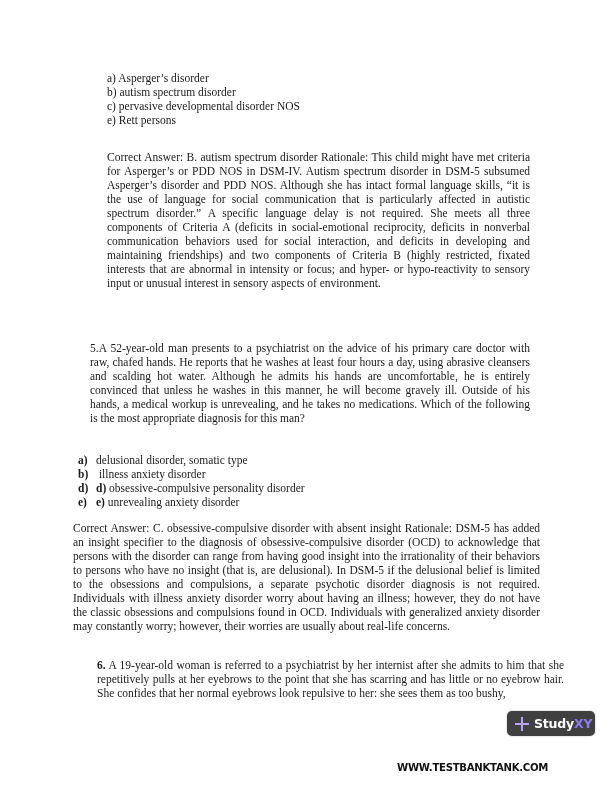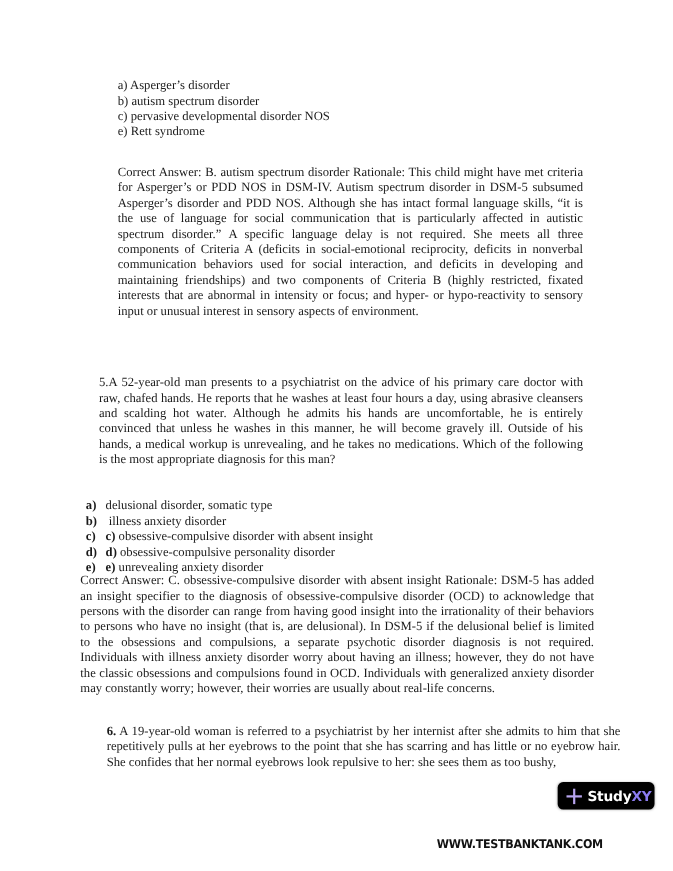--- a/index.html
+++ b/index.html
@@ -13,57 +13,54 @@
     .ans1 { left: 107px; top: 150px; width: 423px; }
     .q5 { left: 90px; top: 341px; width: 440px; }
     .opts2 { left: 78px; top: 453px; width: 440px; }
     .opt2 { height: 14px; white-space: nowrap; }
     .opt2 .lt { display: inline-block; width: 18px; font-weight: bold; }
     .opt2 .ilt { font-weight: bold; }
     .ans2 { left: 73px; top: 521px; width: 467px; }
     .q6 { left: 73px; top: 658px; width: 467px; margin-left: 24px; }
     .q6 .num { font-weight: bold; }
     .badge { position: absolute; left: 507px; top: 711px; width: 88px; height: 25px;
-             background: #000000; border-radius: 5px; display: flex; align-items: center;
+             background: #404040; border-radius: 5px; display: flex; align-items: center;
              box-shadow: 0 0 2px rgba(0,0,0,0.3); }
     .badge .plus { position: relative; width: 14px; height: 14px; margin-left: 8px; margin-right: 5px; }
     .badge .plus:before, .badge .plus:after { content: ""; position: absolute; background: #b7a4ee; }
     .badge .plus:before { left: 6px; top: 0; width: 2px; height: 14px; }
     .badge .plus:after { left: 0; top: 6px; width: 14px; height: 2px; }
     .badge .name { font-family: "DejaVu Sans", sans-serif; font-weight: bold; font-size: 12.5px; color: #ffffff; letter-spacing: -0.2px; }
     .badge .name .xy { color: #8c7cf0; }
     .site { position: absolute; left: 397px; top: 761px; width: 160px;
             font-family: "DejaVu Sans", sans-serif; font-weight: bold; font-size: 11px;
             color: #111; letter-spacing: -0.3px; transform: scaleX(0.92); transform-origin: left center; }
   </style>
 </head>
 <body>
 
 <div class="page">
 
   <div class="block opts1">
     <div>a) Asperger’s disorder</div>
     <div>b) autism spectrum disorder</div>
     <div>c) pervasive developmental disorder NOS</div>
-    <div>e) Rett syndrome</div>
+    <div>e) Rett persons</div>
   </div>
 
   <div class="block ans1 just">Correct Answer: B. autism spectrum disorder Rationale: This child might have met criteria for Asperger’s or PDD NOS in DSM-IV. Autism spectrum disorder in DSM-5 subsumed Asperger’s disorder and PDD NOS. Although she has intact formal language skills, “it is the use of language for social communication that is particularly affected in autistic spectrum disorder.” A specific language delay is not required. She meets all three components of Criteria A (deficits in social-emotional reciprocity, deficits in nonverbal communication behaviors used for social interaction, and deficits in developing and maintaining friendships) and two components of Criteria B (highly restricted, fixated interests that are abnormal in intensity or focus; and hyper- or hypo-reactivity to sensory input or unusual interest in sensory aspects of environment.</div>
 
   <div class="block q5 just">5.A 52-year-old man presents to a psychiatrist on the advice of his primary care doctor with raw, chafed hands. He reports that he washes at least four hours a day, using abrasive cleansers and scalding hot water. Although he admits his hands are uncomfortable, he is entirely convinced that unless he washes in this manner, he will become gravely ill. Outside of his hands, a medical workup is unrevealing, and he takes no medications. Which of the following is the most appropriate diagnosis for this man?</div>
 
   <div class="block opts2">
     <div class="opt2">
       <span class="lt">a)</span><span class="ilt"></span><span>delusional disorder, somatic type</span>
     </div>
     <div class="opt2">
       <span class="lt">b)</span><span class="ilt"></span><span> illness anxiety disorder</span>
-    </div>
-    <div class="opt2">
-      <span class="lt">c)</span><span class="ilt">c)</span><span> obsessive-compulsive disorder with absent insight</span>
     </div>
     <div class="opt2">
       <span class="lt">d)</span><span class="ilt">d)</span><span> obsessive-compulsive personality disorder</span>
     </div>
     <div class="opt2">
       <span class="lt">e)</span><span class="ilt">e)</span><span> unrevealing anxiety disorder</span>
     </div>
   </div>
 
   <div class="block ans2 just">Correct Answer: C. obsessive-compulsive disorder with absent insight Rationale: DSM-5 has added an insight specifier to the diagnosis of obsessive-compulsive disorder (OCD) to acknowledge that persons with the disorder can range from having good insight into the irrationality of their behaviors to persons who have no insight (that is, are delusional). In DSM-5 if the delusional belief is limited to the obsessions and compulsions, a separate psychotic disorder diagnosis is not required. Individuals with illness anxiety disorder worry about having an illness; however, they do not have the classic obsessions and compulsions found in OCD. Individuals with generalized anxiety disorder may constantly worry; however, their worries are usually about real-life concerns.</div>

